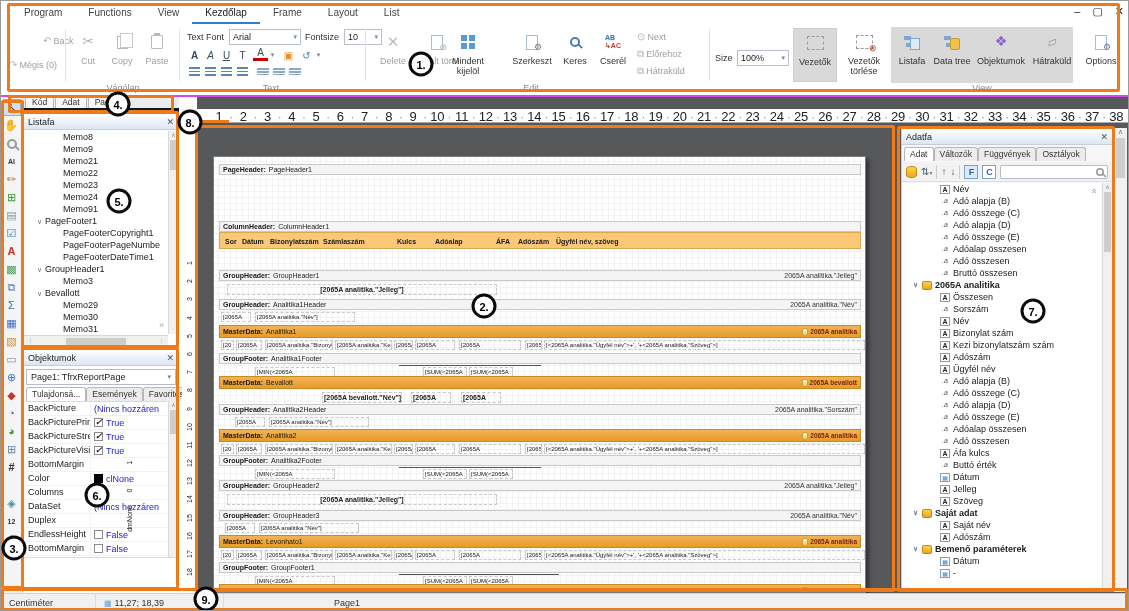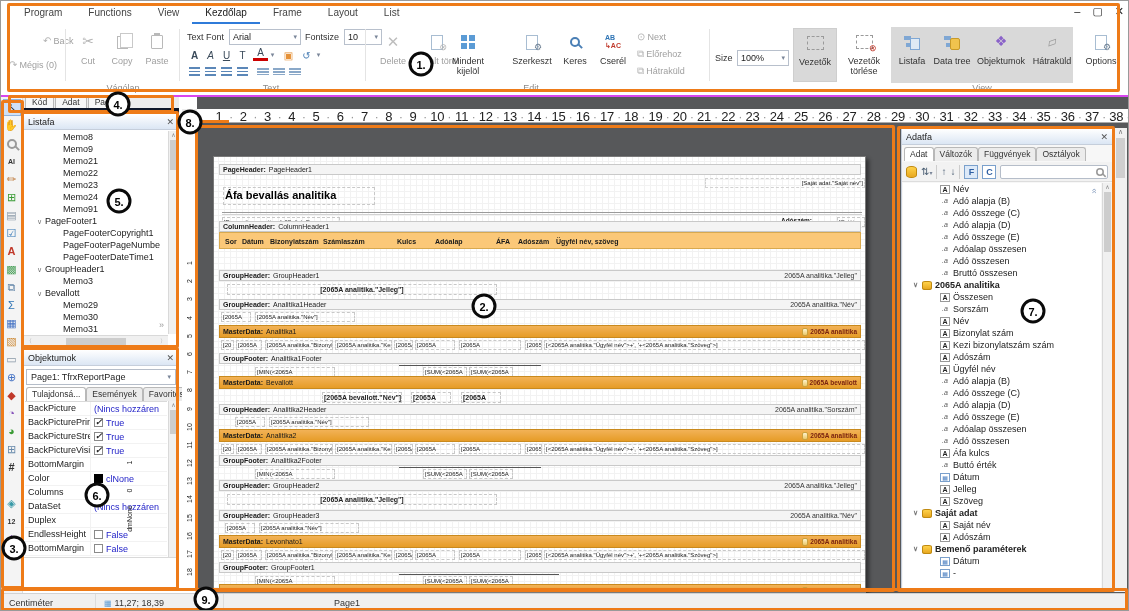--- a/index.html
+++ b/index.html
@@ -562,29 +562,20 @@
     <span class="hnum">1</span><span class="hnum">2</span><span class="hnum">3</span><span class="hnum">4</span><span class="hnum">5</span><span class="hnum">6</span><span class="hnum">7</span><span class="hnum">8</span><span class="hnum">9</span><span class="hnum">10</span><span class="hnum">11</span><span class="hnum">12</span><span class="hnum">13</span><span class="hnum">14</span><span class="hnum">15</span><span class="hnum">16</span><span class="hnum">17</span><span class="hnum">18</span><span class="hnum">19</span><span class="hnum">20</span><span class="hnum">21</span><span class="hnum">22</span><span class="hnum">23</span><span class="hnum">24</span><span class="hnum">25</span><span class="hnum">26</span><span class="hnum">27</span><span class="hnum">28</span><span class="hnum">29</span><span class="hnum">30</span><span class="hnum">31</span><span class="hnum">32</span><span class="hnum">33</span><span class="hnum">34</span><span class="hnum">35</span><span class="hnum">36</span><span class="hnum">37</span><span class="hnum">38</span></div>
     <div class="page">
 
         <div class="band" style="top: 7px;">
           <div class="bstrip">
             <span class="blabel">PageHeader:</span>
             <span class="bname">PageHeader1</span>
 
             <span class="bright"></span>
           </div>
-          <div class="bcontent" style="height: 47px;">
-
-          <div class="cell title" style="left: 4px; top: 12px; width: 152px;">Áfa bevallás analitika</div>
-            <div class="cell rt" style="left: 486px; top: 3px; width: 160px;">[Saját adat."Saját név"]</div>
-            <div class="cell hline2" style="left: 3px; top: 37px; width: 640px;"></div>
-            <div class="cell" style="left: 3px; top: 42px; width: 118px;">[Bemenő paraméterek."Szűrés"]</div>
-            <div class="cell lbl rt" style="left: 552px; top: 42px; width: 42px;">Adószám:</div>
-            <div class="cell" style="left: 618px; top: 42px; width: 28px;">[Saját</div>
-          </div>
         </div>
 
         <div class="band" style="top: 64px;">
           <div class="bstrip">
             <span class="blabel">ColumnHeader:</span>
             <span class="bname">ColumnHeader1</span>
 
             <span class="bright"></span>
           </div>
           <div class="bcontent colhead" style="height: 17px;">

